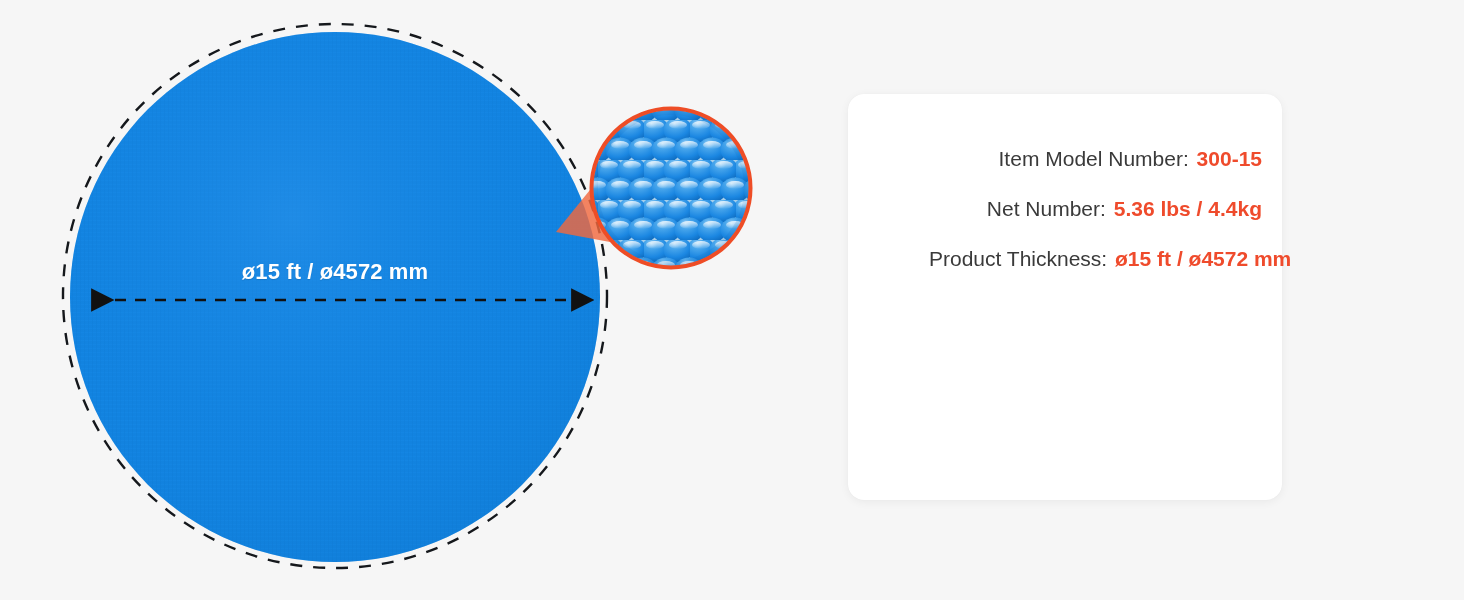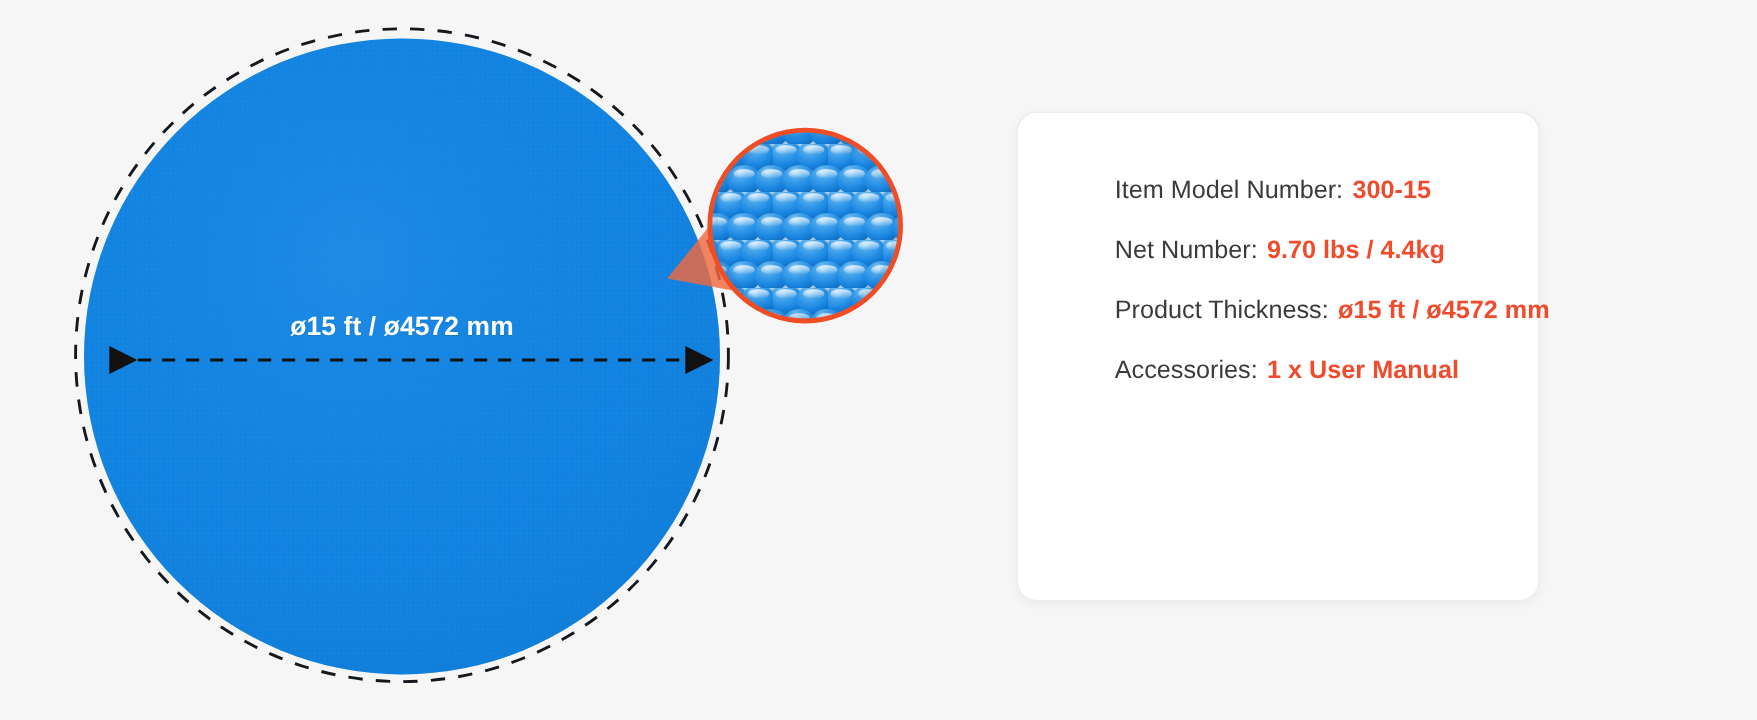--- a/index.html
+++ b/index.html
@@ -55,20 +55,21 @@
   #spec-card {
     position: absolute;
     left: 848px;
     top: 94px;
     width: 434px;
     height: 406px;
     background: #ffffff;
     border-radius: 16px;
     box-shadow: 0 2px 10px rgba(0,0,0,0.055), 0 0 1px rgba(0,0,0,0.05);
     box-sizing: border-box;
+    text-align: right;
   }
 
   #spec-list {
     position: absolute;
     left: 81px;
     top: 40px;
     right: 20px;
   }
 
   .spec-row {
@@ -181,29 +182,25 @@
       <div class="spec-row">
         <span class="spec-label">Item Model Number:</span>
         <span class="spec-value">300-15</span>
       </div>
 
 
 
 
       <div class="spec-row">
         <span class="spec-label">Net Number:</span>
-        <span class="spec-value">9.70 lbs / 4.4kg</span>
+        <span class="spec-value">5.36 lbs / 4.4kg</span>
       </div>
 
       <div class="spec-row">
         <span class="spec-label">Product Thickness:</span>
         <span class="spec-value">ø15 ft / ø4572 mm</span>
       </div>
 
-      <div class="spec-row">
-        <span class="spec-label">Accessories:</span>
-        <span class="spec-value">1 x User Manual</span>
-      </div>
 
     </div>
   </div>
 
 </div>
 
 </body></html>

